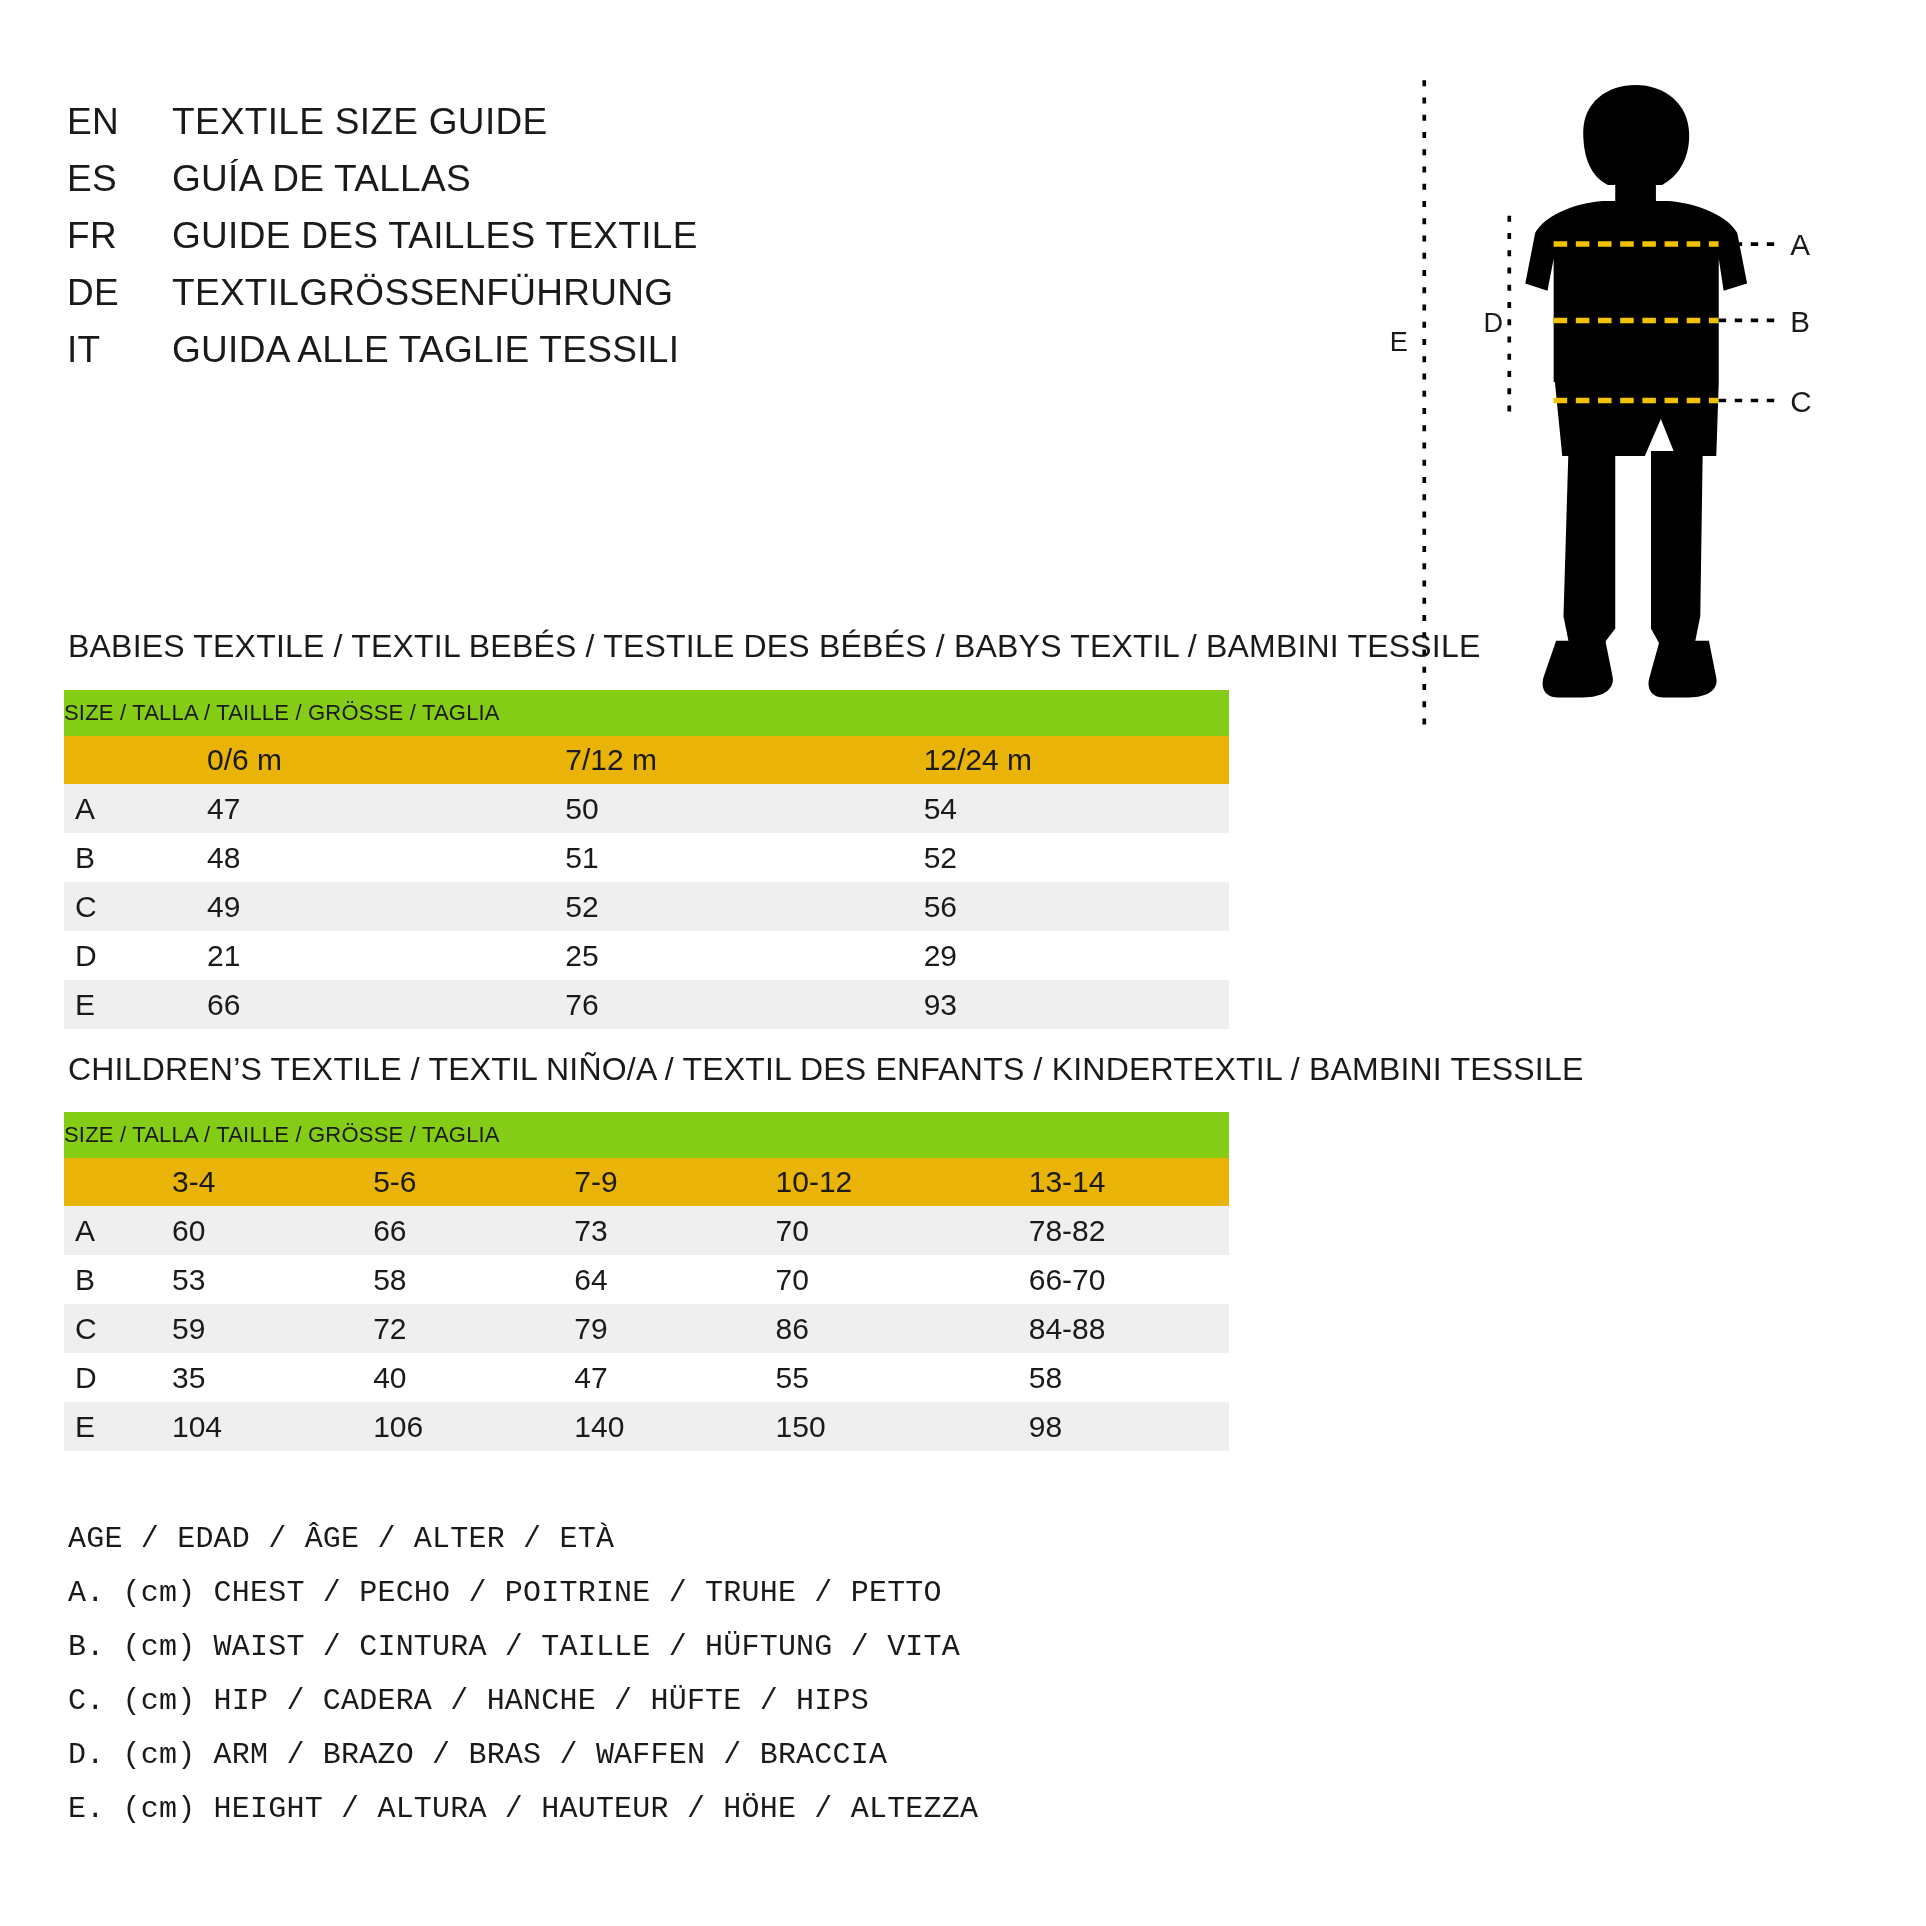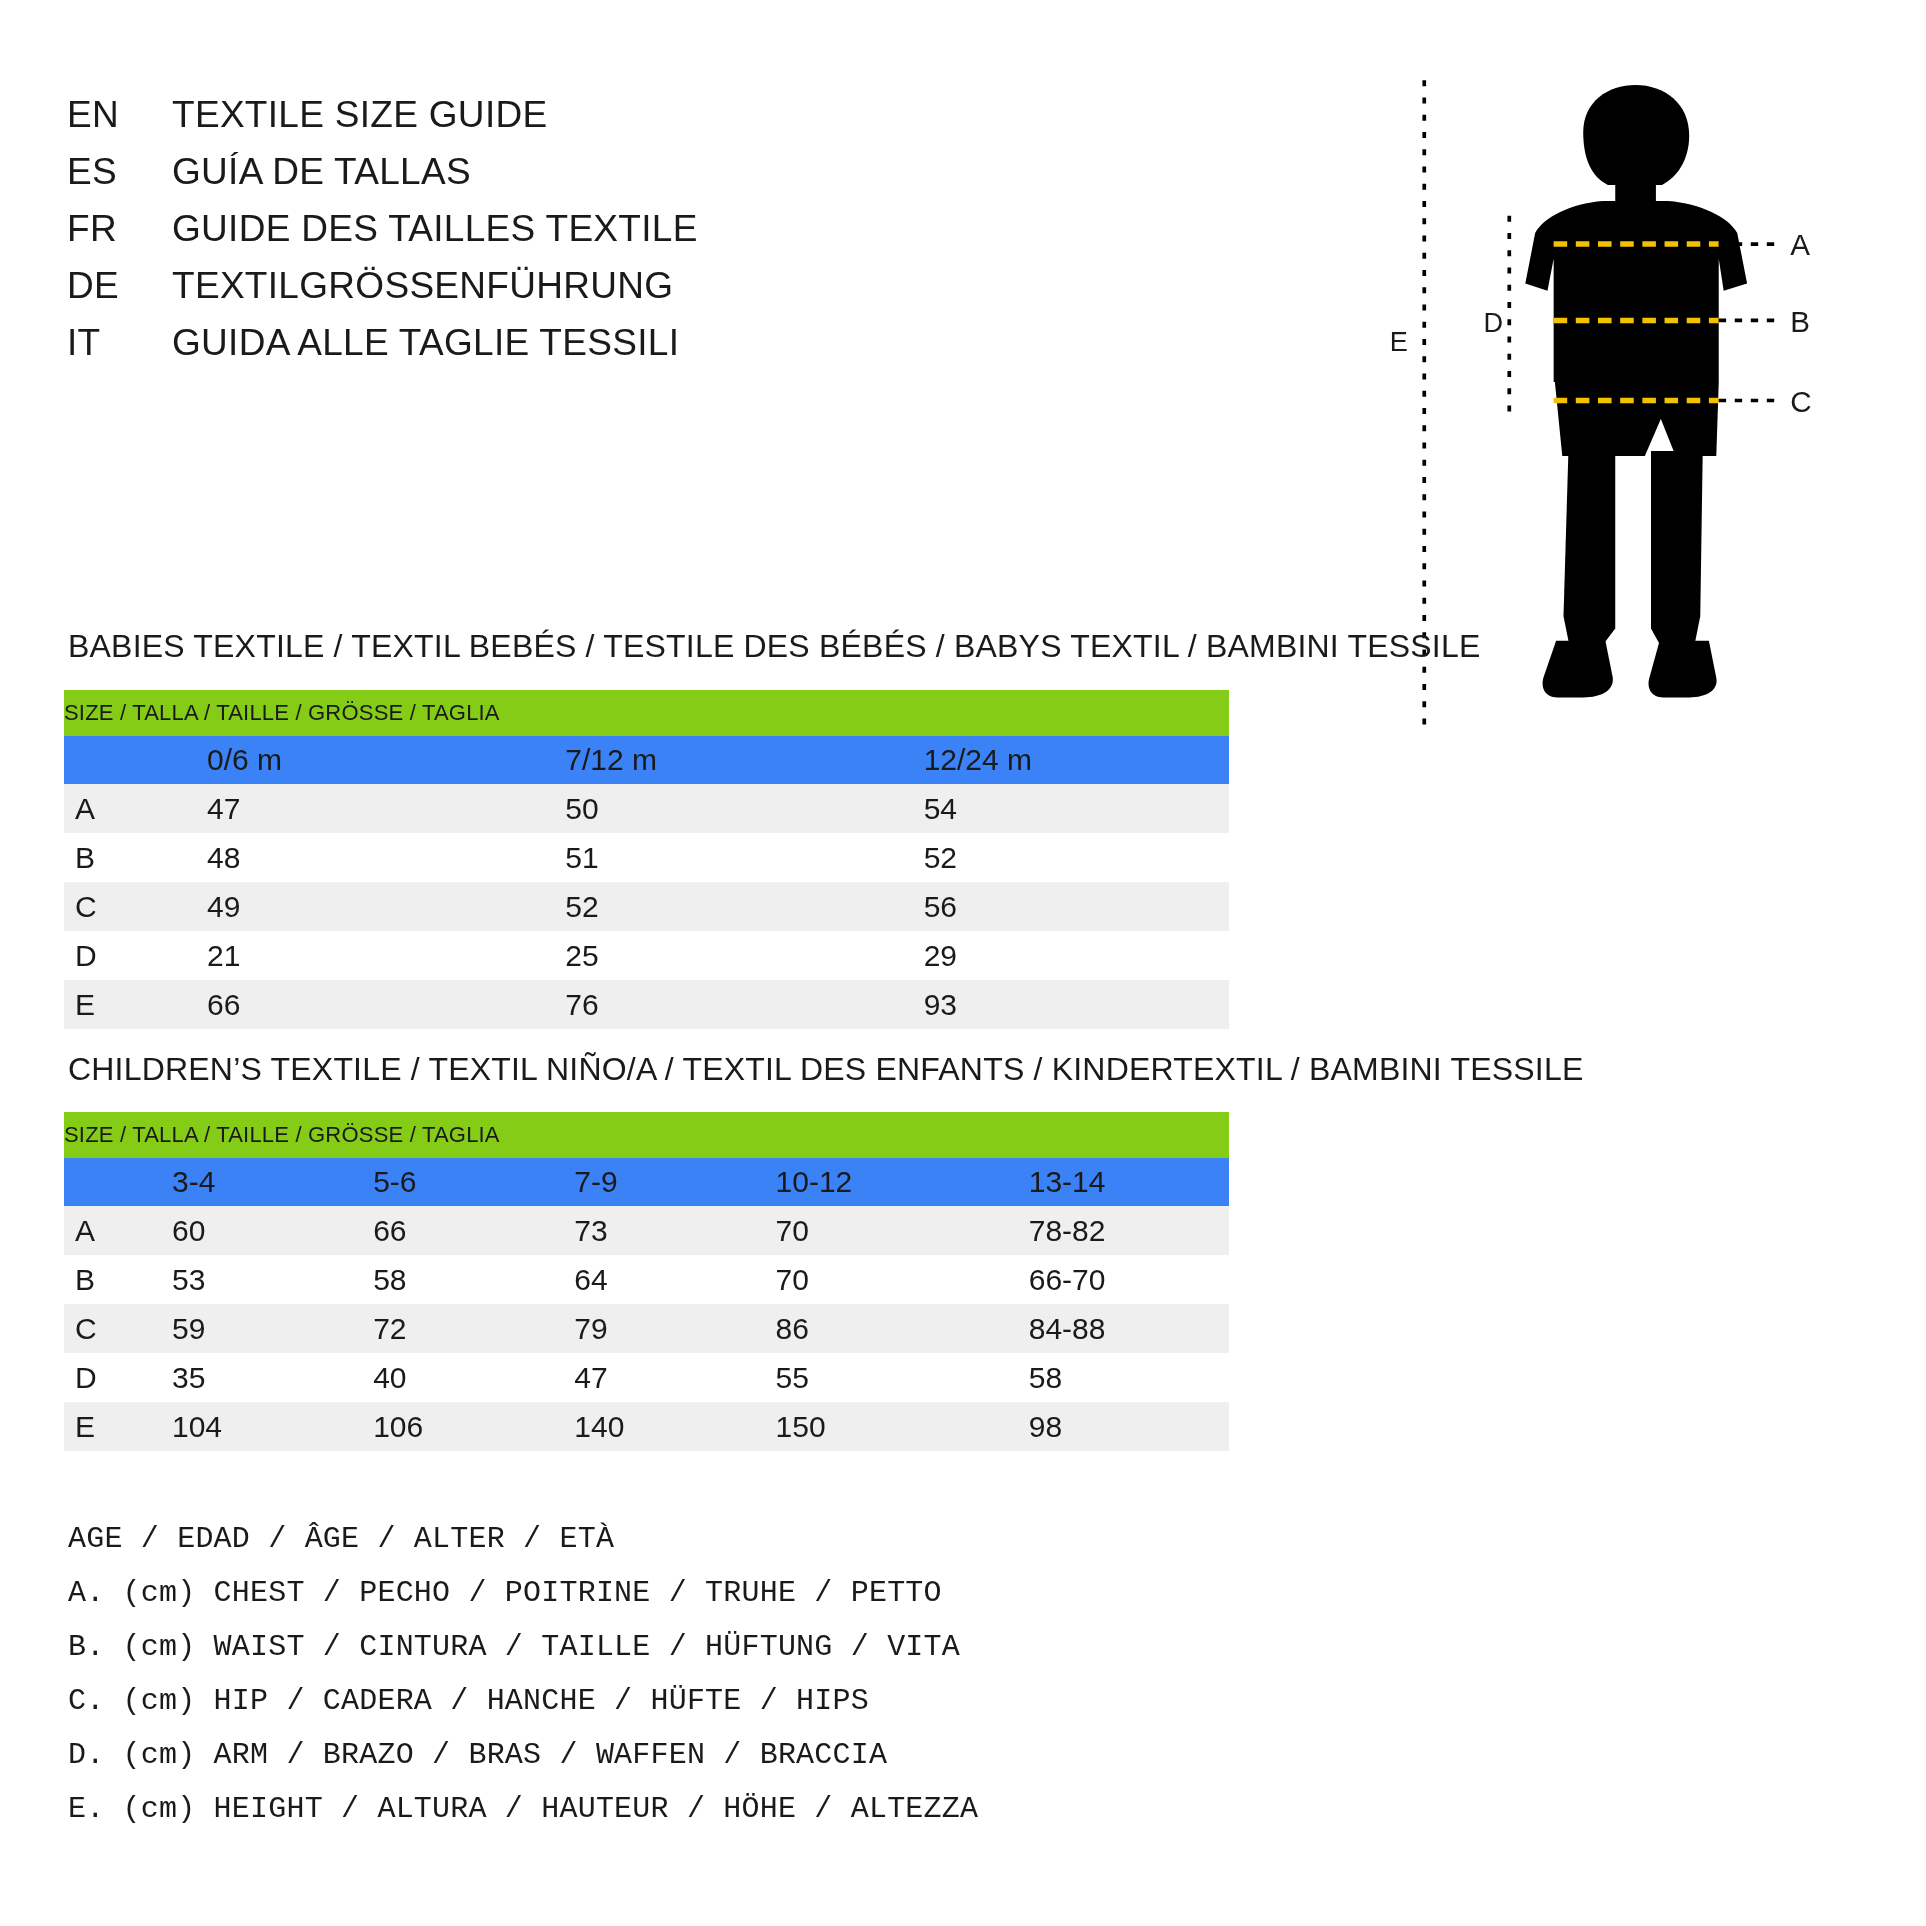--- a/index.html
+++ b/index.html
@@ -18,21 +18,21 @@
 
   
   .lang-block {
     position: absolute;
     left: 67px;
     top: 86px;
     width: 986px;
   }
   .lang-row {
     display: flex;
-    align-items: center;
+    align-items: flex-end;
     height: 57px;
   }
   .lang-code {
     width: 105px;
     font-size: 37px;
     letter-spacing: 0.3px;
     color: #1a1a1a;
   }
   .lang-title {
     font-size: 37px;
@@ -78,21 +78,21 @@
     font-weight: normal;
   }
   .head-row td {
     background: #84cc16;
     font-size: 22px;
     height: 46px;
     padding-left: 11px;
     letter-spacing: 0.2px;
   }
   .subhead-row td {
-    background: #3b82f6;
+    background: #eab308;
     height: 48px;
   }
   .data-row { height: 49px; }
   .row-shaded td { background: #efefef; }
   .row-plain td { background: #ffffff; }
 
   .col-label { width: 55px; padding-left: 11px !important; }
   .col-val { width: 219px; }
 
   .cell-center-pad { padding-left: 53px !important; }

